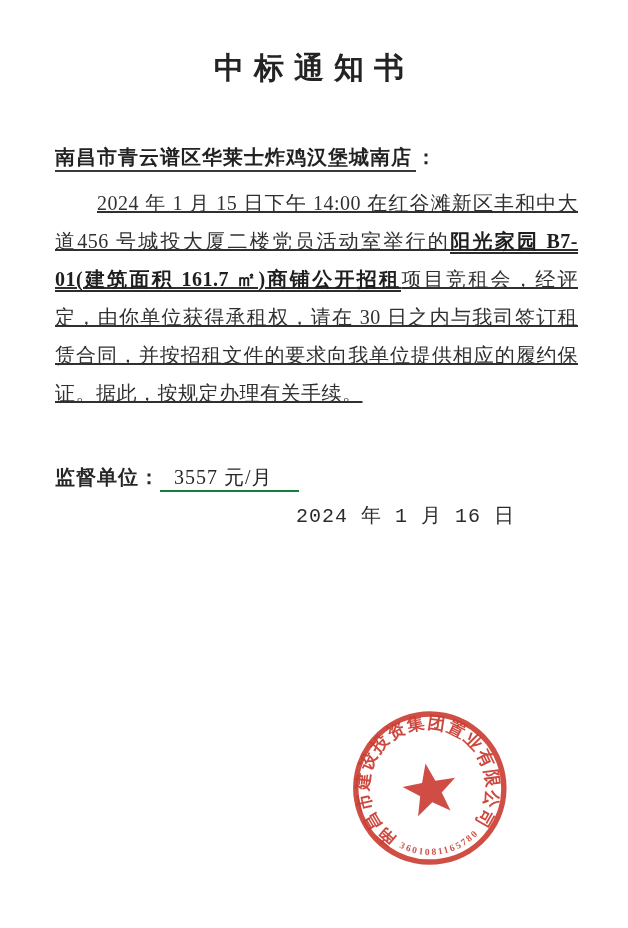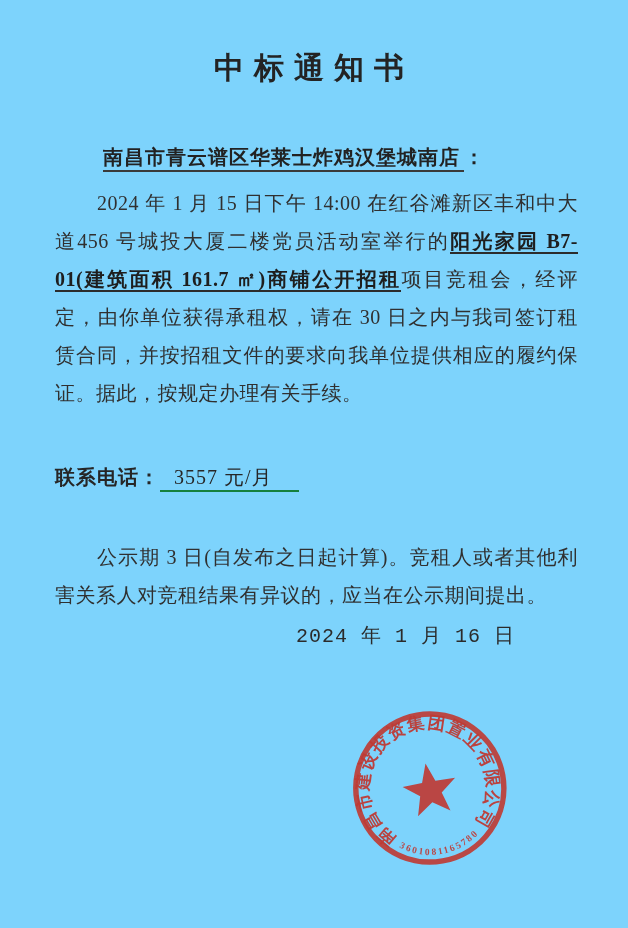--- a/index.html
+++ b/index.html
@@ -2,21 +2,21 @@
 <html><head>
 <meta charset="utf-8">
 <style>
   * { box-sizing: border-box; }
   html, body { margin: 0; padding: 0; background: #e9e9e9; }
   .page {
     position: relative;
     width: 628px;
     height: 928px;
     margin: 0 auto;
-    background: #7dd3fc;
+    background: #ffffff;
     overflow: hidden;
     font-family: "Liberation Serif", "DejaVu Serif", serif;
     color: #2e2e2e;
   }
   .title {
     margin: 0;
     padding-top: 48px;
     text-align: center;
     font-size: 30px;
     line-height: 40px;
@@ -29,29 +29,29 @@
     font-size: 20px;
     line-height: 30px;
     font-weight: 700;
     color: #222;
     letter-spacing: 1px;
   }
   .addr-name {
     border-bottom: 2px solid #3a3a3a;
     padding-bottom: 2px;
     padding-right: 4px;
-    margin-left: 48px;
   }
   .body-para {
     margin: 12px 50px 0 55px;
     font-size: 20px;
     line-height: 38px;
     text-align: justify;
     letter-spacing: 0.5px;
     color: #303030;
+    text-decoration: underline;
   }
   .indent { text-indent: 2.1em; }
   .hl {
     font-weight: 700;
     color: #1e1e1e;
     border-bottom: 2px solid #2c2c2c;
   }
   .result-line {
     margin: 48px 50px 0 55px;
     font-size: 20px;
@@ -100,23 +100,22 @@
 <body>
 
 <div class="page">
 
   <h1 class="title">中标通知书</h1>
 
   <p class="addressee"><span class="addr-name">南昌市青云谱区华莱士炸鸡汉堡城南店</span><span>：</span></p>
 
   <p class="body-para indent"><span>2024 年 1 月 15 日下午 14:00 在红谷滩新区丰和中大道456 号城投大厦二楼党员活动室举行的</span><span class="hl">阳光家园 B7-01(建筑面积 161.7 ㎡)商铺公开招租</span><span>项目竞租会，经评定，由你单位获得承租权，请在 30 日之内与我司签订租赁合同，并按招租文件的要求向我单位提供相应的履约保证。据此，按规定办理有关手续。</span></p>
 
-  <p class="result-line"><span class="result-label">联系电话：</span><span class="result-value">3557 元/月</span></p>
+  <p class="result-line"><span class="result-label">监督单位：</span><span class="result-value">3557 元/月</span></p>
 
-  <p class="body-para indent para-notice">公示期 3 日(自发布之日起计算)。竞租人或者其他利害关系人对竞租结果有异议的，应当在公示期间提出。</p>
 
 
 
 
   <p class="date-line">2024 年 1 月 16 日</p>
 
   <div class="seal">
     <svg width="176" height="176" viewBox="0 0 176 176" xmlns="http://www.w3.org/2000/svg">
       <defs>
         <path id="arcTop" d="M 51.4 133.9 A 59 59 0 1 1 120.6 133.9" fill="none"></path>

